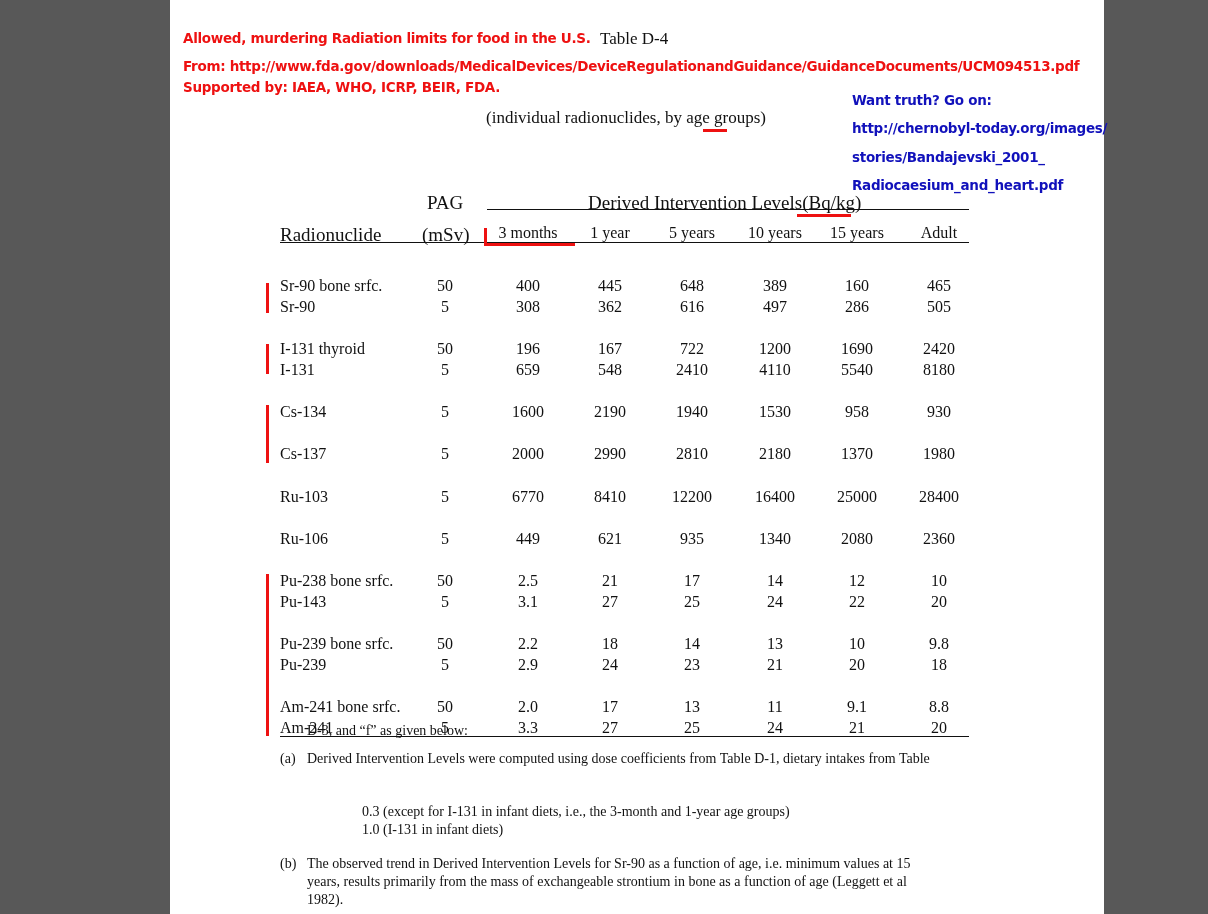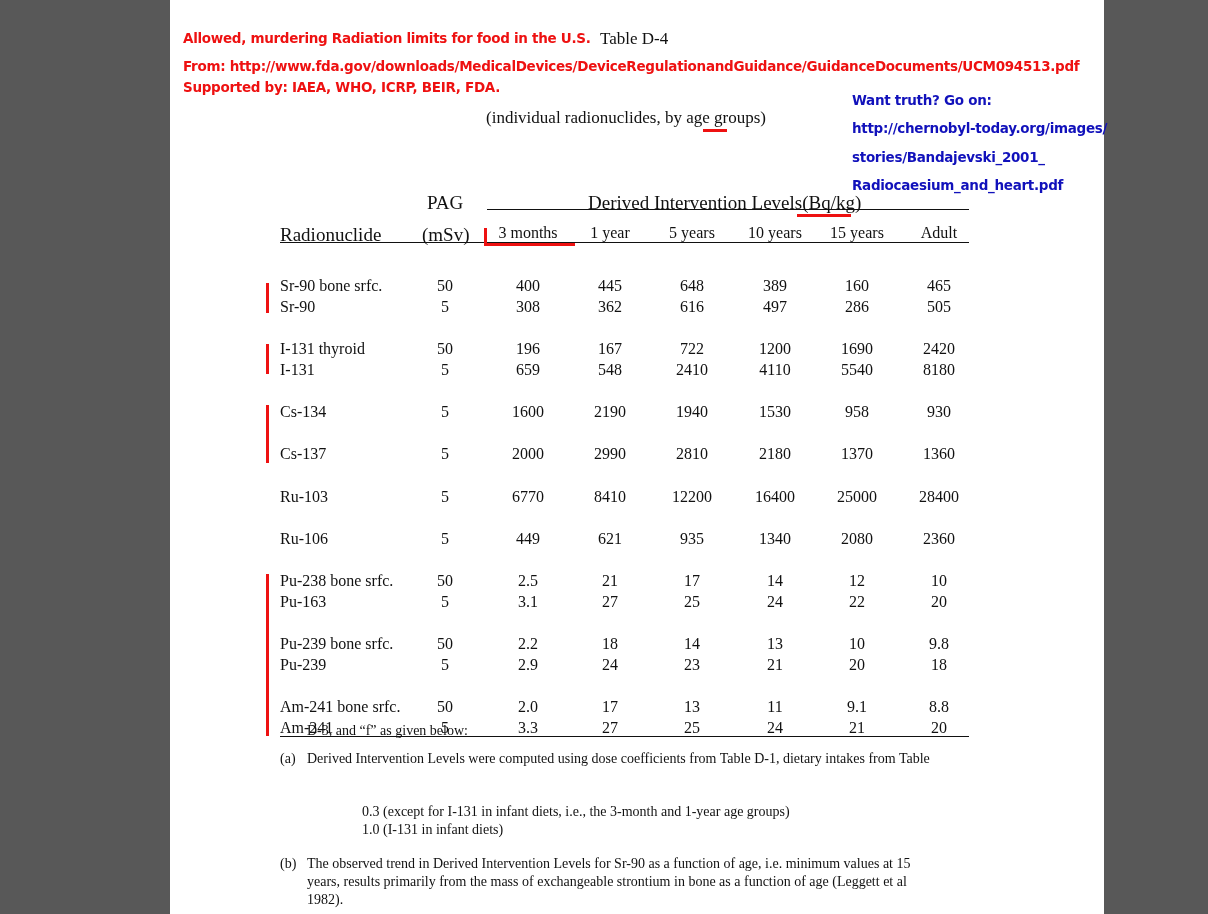--- a/index.html
+++ b/index.html
@@ -124,21 +124,21 @@
     <div class="cell num" style="left:647px; top:403px;">958</div>
     <div class="cell num" style="left:729px; top:403px;">930</div>
 
     <div class="cell" style="left:110px; top:445px;">Cs-137</div>
     <div class="cell num" style="left:235px; top:445px;">5</div>
     <div class="cell num" style="left:318px; top:445px;">2000</div>
     <div class="cell num" style="left:400px; top:445px;">2990</div>
     <div class="cell num" style="left:482px; top:445px;">2810</div>
     <div class="cell num" style="left:565px; top:445px;">2180</div>
     <div class="cell num" style="left:647px; top:445px;">1370</div>
-    <div class="cell num" style="left:729px; top:445px;">1360</div>
+    <div class="cell num" style="left:729px; top:445px;">1980</div>
 
     <div class="cell" style="left:110px; top:488px;">Ru-103</div>
     <div class="cell num" style="left:235px; top:488px;">5</div>
     <div class="cell num" style="left:318px; top:488px;">6770</div>
     <div class="cell num" style="left:400px; top:488px;">8410</div>
     <div class="cell num" style="left:482px; top:488px;">12200</div>
     <div class="cell num" style="left:565px; top:488px;">16400</div>
     <div class="cell num" style="left:647px; top:488px;">25000</div>
     <div class="cell num" style="left:729px; top:488px;">28400</div>
 
@@ -153,21 +153,21 @@
 
     <div class="cell" style="left:110px; top:572px;">Pu-238 bone srfc.</div>
     <div class="cell num" style="left:235px; top:572px;">50</div>
     <div class="cell num" style="left:318px; top:572px;">2.5</div>
     <div class="cell num" style="left:400px; top:572px;">21</div>
     <div class="cell num" style="left:482px; top:572px;">17</div>
     <div class="cell num" style="left:565px; top:572px;">14</div>
     <div class="cell num" style="left:647px; top:572px;">12</div>
     <div class="cell num" style="left:729px; top:572px;">10</div>
 
-    <div class="cell" style="left:110px; top:593px;">Pu-163</div>
+    <div class="cell" style="left:110px; top:593px;">Pu-143</div>
     <div class="cell num" style="left:235px; top:593px;">5</div>
     <div class="cell num" style="left:318px; top:593px;">3.1</div>
     <div class="cell num" style="left:400px; top:593px;">27</div>
     <div class="cell num" style="left:482px; top:593px;">25</div>
     <div class="cell num" style="left:565px; top:593px;">24</div>
     <div class="cell num" style="left:647px; top:593px;">22</div>
     <div class="cell num" style="left:729px; top:593px;">20</div>
 
     <div class="cell" style="left:110px; top:635px;font-family:Liberation Serif, serif;">Pu-239 bone srfc.</div>
     <div class="cell num" style="left:235px; top:635px;">50</div>

